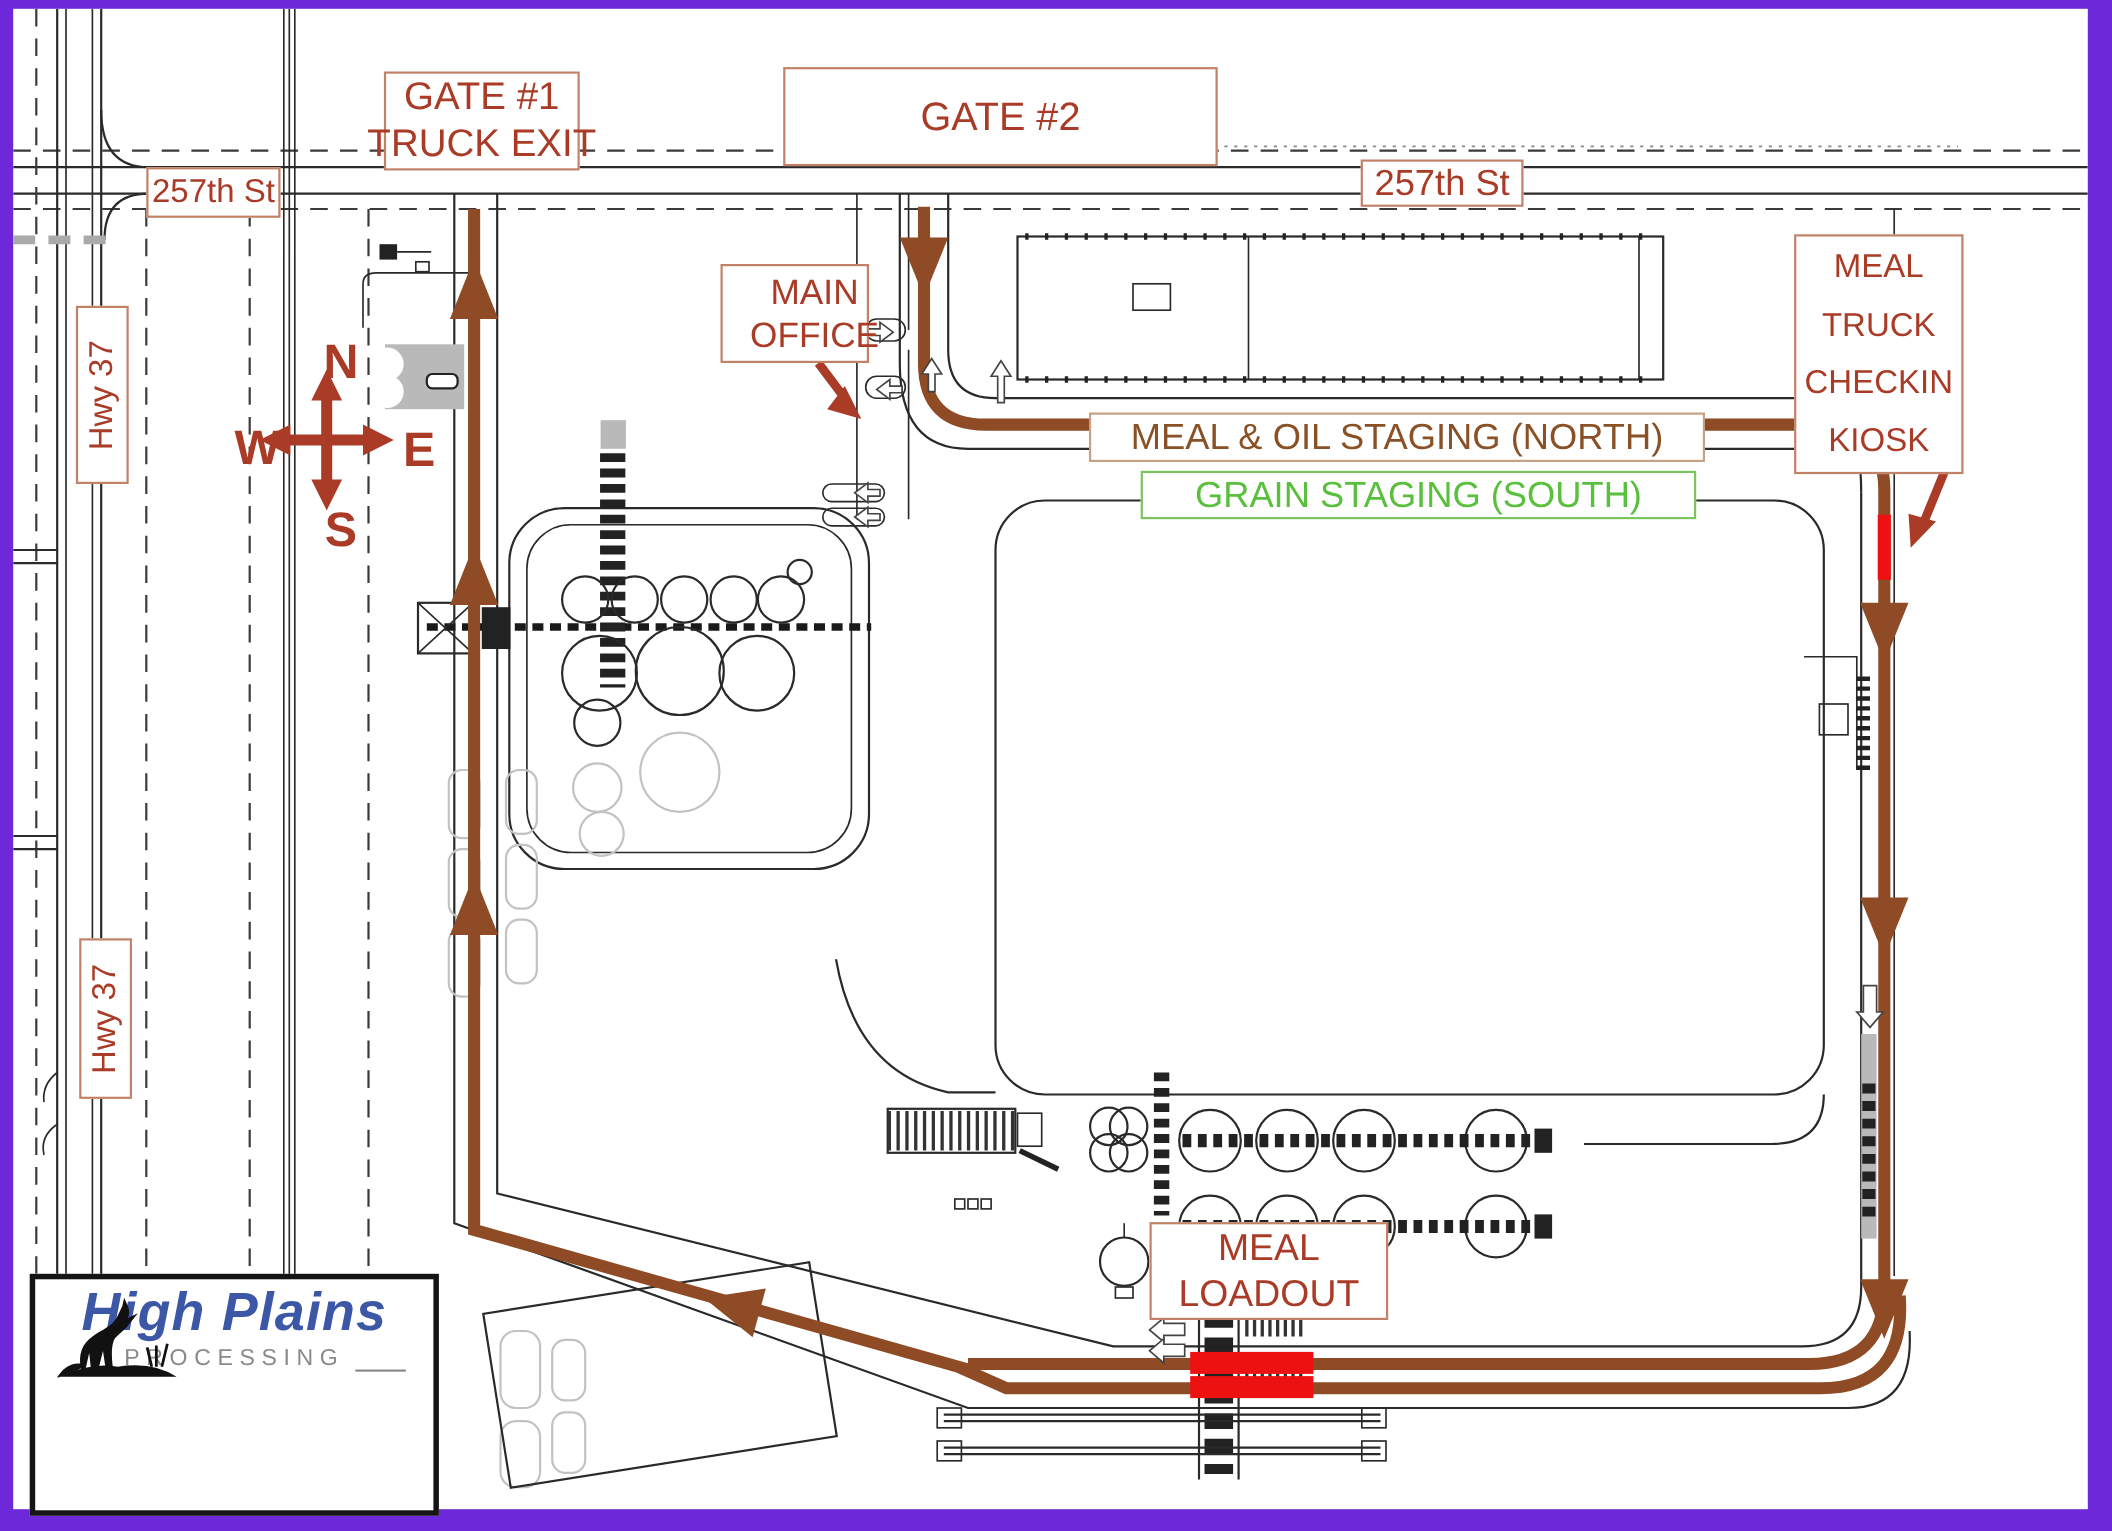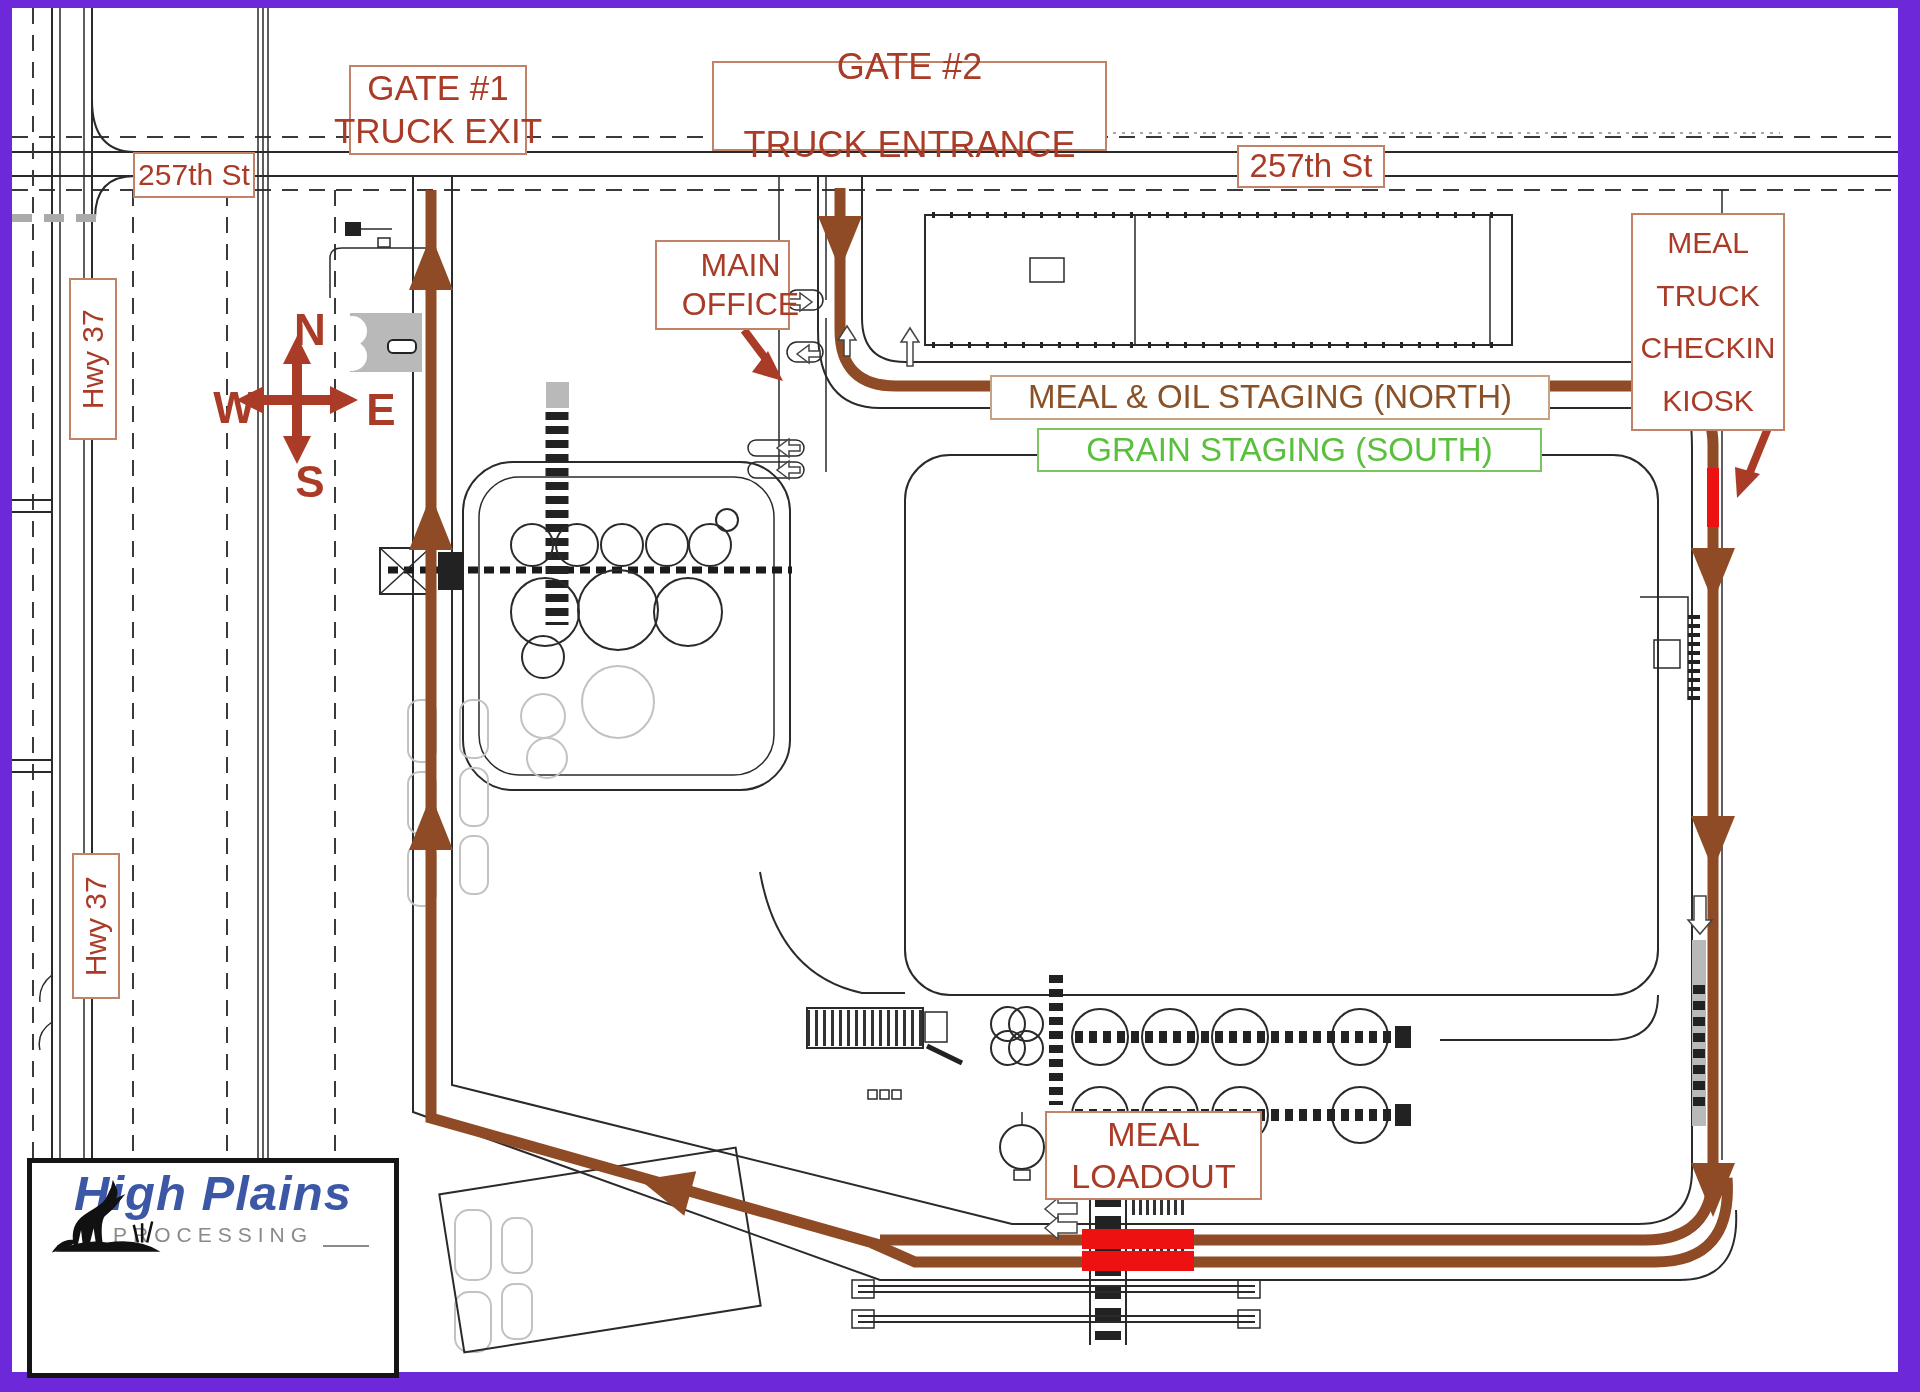--- a/index.html
+++ b/index.html
@@ -260,21 +260,20 @@
       <polygon class="wm" points="1694,896 1706,896 1706,920 1712,920 1700,934 1688,920 1694,920"></polygon>
     </g>
   </svg>
 
   <div class="sign" id="gate1">
     <div>GATE #1</div>
     <div>TRUCK EXIT</div>
   </div>
   <div class="sign" id="gate2">
     <div>GATE #2</div>
-    <div>TRUCK ENTRANCE</div>
   </div>
   <div class="sign" id="st-left">
     <div>257th St</div>
   </div>
   <div class="sign" id="st-right">
     <div>257th St</div>
   </div>
   <div class="sign hwy" id="hwy-upper">
     <span>Hwy 37</span>
   </div>

